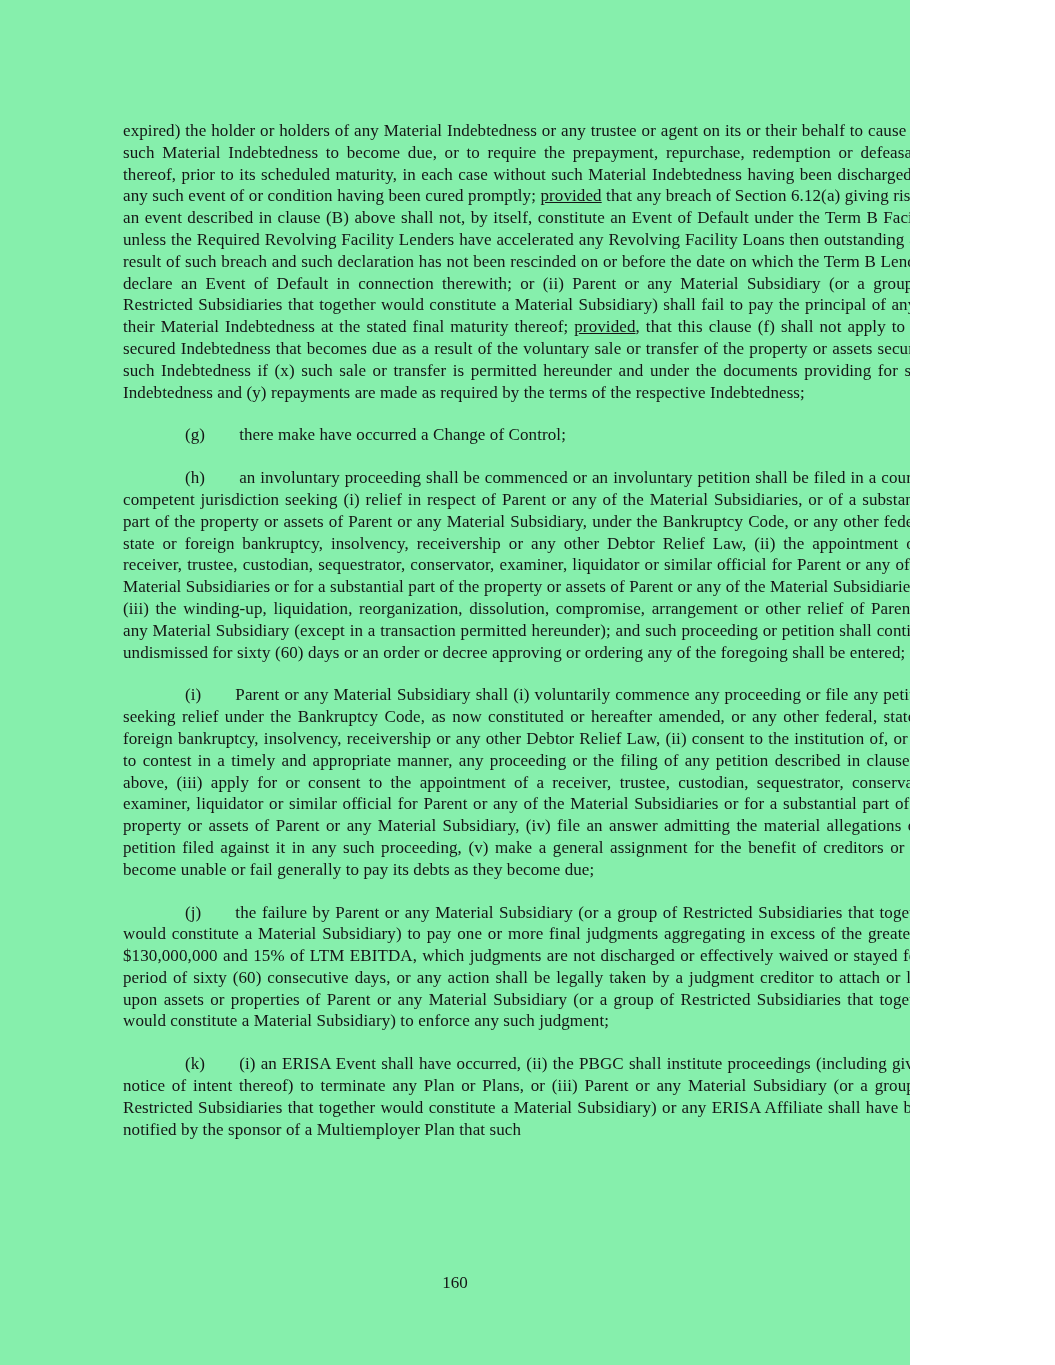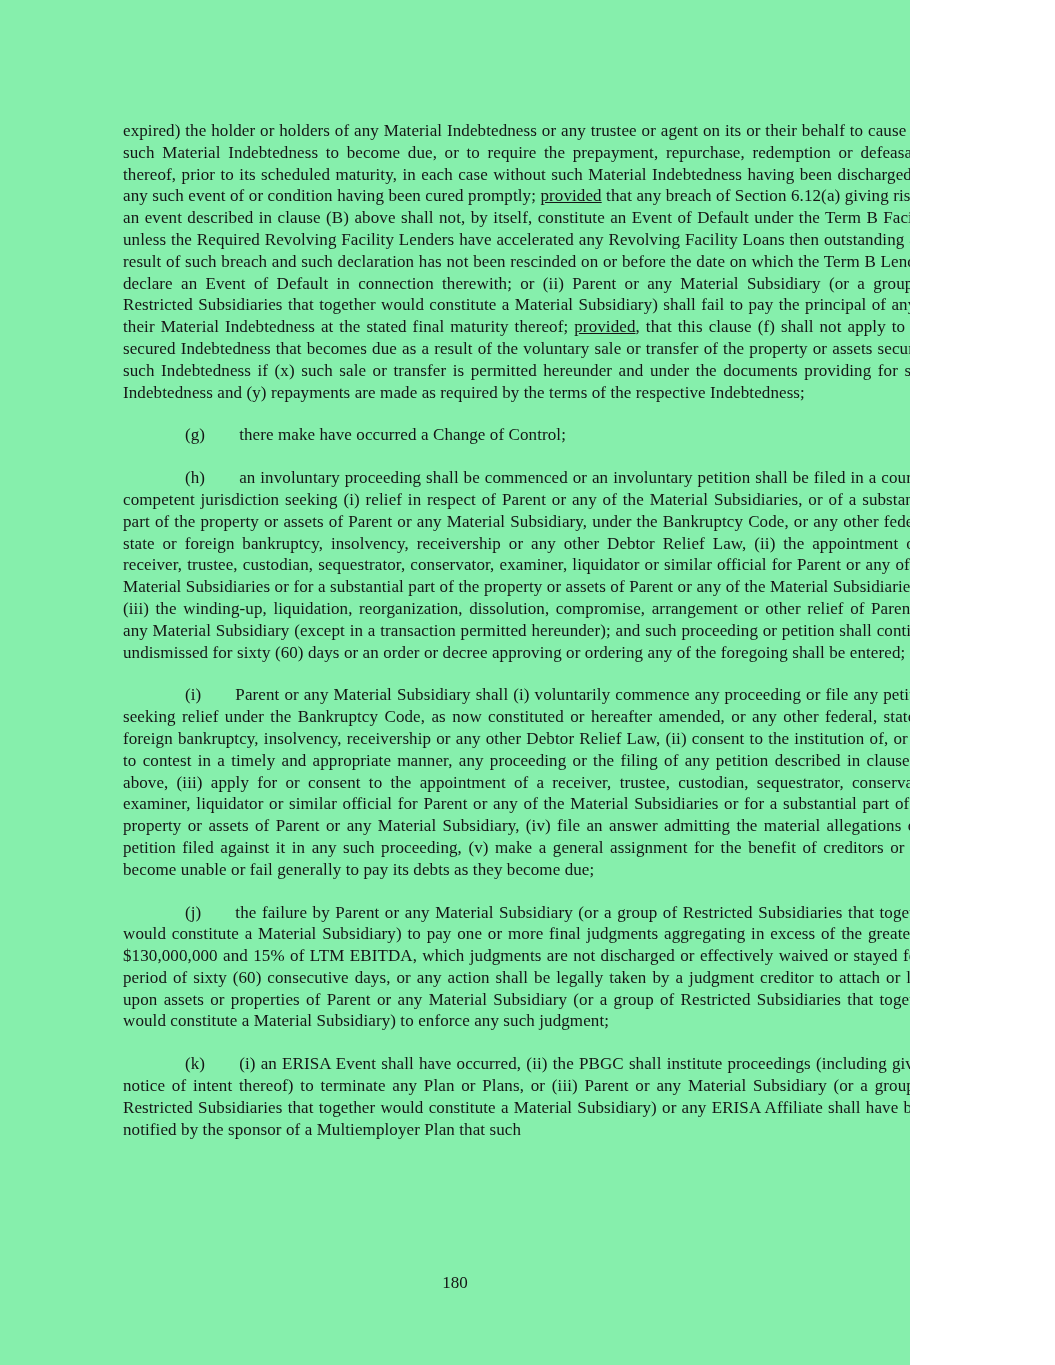--- a/index.html
+++ b/index.html
@@ -54,14 +54,14 @@
 
 <div class="page">
   <div class="doc-body">
     <p class="para"><span>expired) the holder or holders of any Material Indebtedness or any trustee or agent on its or their behalf to cause any such Material Indebtedness to become due, or to require the prepayment, repurchase, redemption or defeasance thereof, prior to its scheduled maturity, in each case without such Material Indebtedness having been discharged, or any such event of or condition having been cured promptly; </span><span class="u">provided</span><span> that any breach of Section 6.12(a) giving rise to an event described in clause (B) above shall not, by itself, constitute an Event of Default under the Term B Facility unless the Required Revolving Facility Lenders have accelerated any Revolving Facility Loans then outstanding as a result of such breach and such declaration has not been rescinded on or before the date on which the Term B Lenders declare an Event of Default in connection therewith; or (ii) Parent or any Material Subsidiary (or a group of Restricted Subsidiaries that together would constitute a Material Subsidiary) shall fail to pay the principal of any of their Material Indebtedness at the stated final maturity thereof; </span><span class="u">provided</span><span>, that this clause (f) shall not apply to any secured Indebtedness that becomes due as a result of the voluntary sale or transfer of the property or assets securing such Indebtedness if (x) such sale or transfer is permitted hereunder and under the documents providing for such Indebtedness and (y) repayments are made as required by the terms of the respective Indebtedness;</span></p>
     <p class="para indent"><span>(g)</span><span class="tab"></span><span>there make have occurred a Change of Control;</span></p>
     <p class="para indent"><span>(h)</span><span class="tab"></span><span>an involuntary proceeding shall be commenced or an involuntary petition shall be filed in a court of competent jurisdiction seeking (i) relief in respect of Parent or any of the Material Subsidiaries, or of a substantial part of the property or assets of Parent or any Material Subsidiary, under the Bankruptcy Code, or any other federal, state or foreign bankruptcy, insolvency, receivership or any other Debtor Relief Law, (ii) the appointment of a receiver, trustee, custodian, sequestrator, conservator, examiner, liquidator or similar official for Parent or any of the Material Subsidiaries or for a substantial part of the property or assets of Parent or any of the Material Subsidiaries or (iii) the winding-up, liquidation, reorganization, dissolution, compromise, arrangement or other relief of Parent or any Material Subsidiary (except in a transaction permitted hereunder); and such proceeding or petition shall continue undismissed for sixty (60) days or an order or decree approving or ordering any of the foregoing shall be entered;</span></p>
     <p class="para indent"><span>(i)</span><span class="tab"></span><span>Parent or any Material Subsidiary shall (i) voluntarily commence any proceeding or file any petition seeking relief under the Bankruptcy Code, as now constituted or hereafter amended, or any other federal, state or foreign bankruptcy, insolvency, receivership or any other Debtor Relief Law, (ii) consent to the institution of, or fail to contest in a timely and appropriate manner, any proceeding or the filing of any petition described in clause (h) above, (iii) apply for or consent to the appointment of a receiver, trustee, custodian, sequestrator, conservator, examiner, liquidator or similar official for Parent or any of the Material Subsidiaries or for a substantial part of the property or assets of Parent or any Material Subsidiary, (iv) file an answer admitting the material allegations of a petition filed against it in any such proceeding, (v) make a general assignment for the benefit of creditors or (vi) become unable or fail generally to pay its debts as they become due;</span></p>
     <p class="para indent"><span>(j)</span><span class="tab"></span><span>the failure by Parent or any Material Subsidiary (or a group of Restricted Subsidiaries that together would constitute a Material Subsidiary) to pay one or more final judgments aggregating in excess of the greater of $130,000,000 and 15% of LTM EBITDA, which judgments are not discharged or effectively waived or stayed for a period of sixty (60) consecutive days, or any action shall be legally taken by a judgment creditor to attach or levy upon assets or properties of Parent or any Material Subsidiary (or a group of Restricted Subsidiaries that together would constitute a Material Subsidiary) to enforce any such judgment;</span></p>
     <p class="para indent"><span>(k)</span><span class="tab"></span><span>(i) an ERISA Event shall have occurred, (ii) the PBGC shall institute proceedings (including giving notice of intent thereof) to terminate any Plan or Plans, or (iii) Parent or any Material Subsidiary (or a group of Restricted Subsidiaries that together would constitute a Material Subsidiary) or any ERISA Affiliate shall have been notified by the sponsor of a Multiemployer Plan that such</span></p>
   </div>
-  <div class="page-number">180</div>
+  <div class="page-number">160</div>
 </div>
 
 </body></html>

